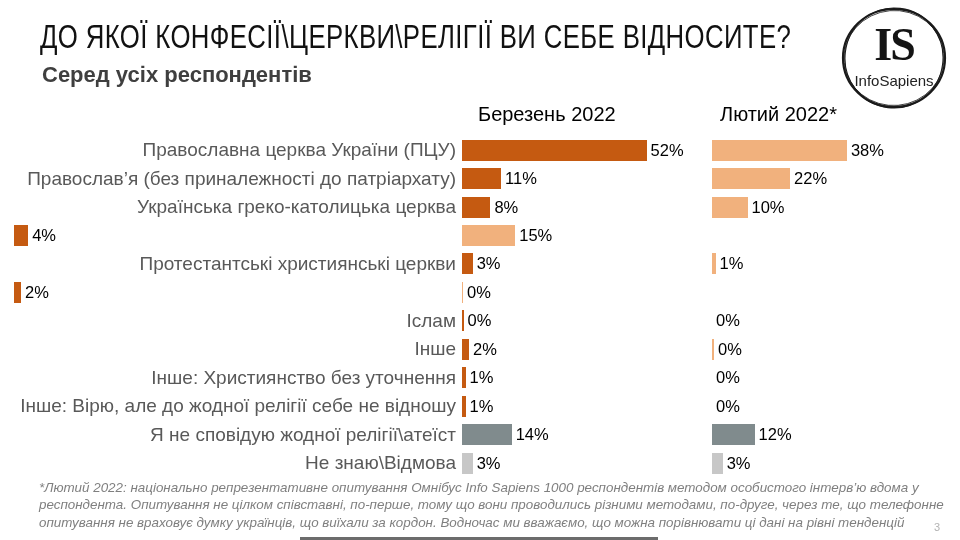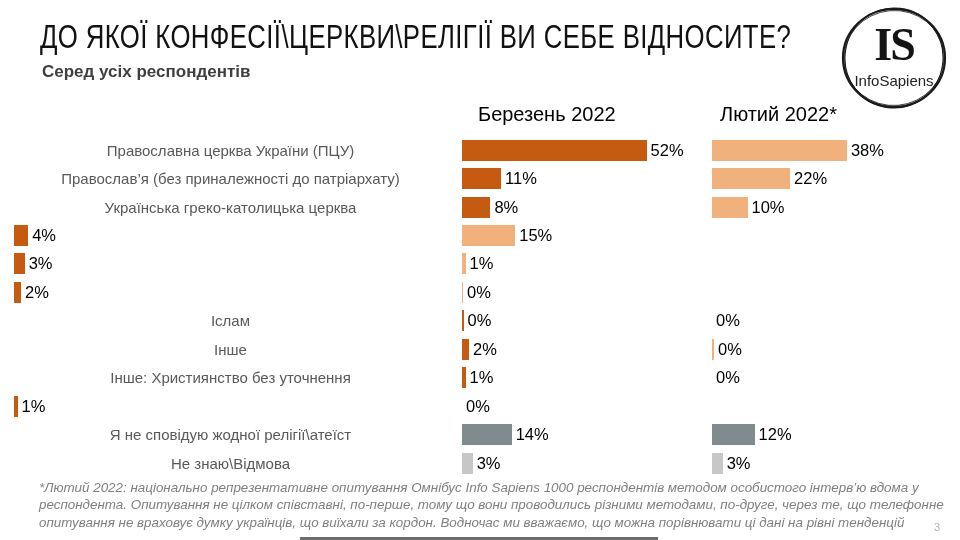--- a/index.html
+++ b/index.html
@@ -15,21 +15,21 @@
     white-space:nowrap;color:#111111;
   }
   .title span{
     display:inline-block;
     font-size:33px;font-weight:normal;
     transform:scaleX(0.78);transform-origin:0 50%;
     letter-spacing:0.5px;
   }
   .subtitle{
     position:absolute;left:42px;top:62px;
-    font-size:17px;font-weight:bold;color:#3f3f3f;text-align:right;
+    font-size:22px;font-weight:bold;color:#3f3f3f;text-align:right;
   }
   .logo{
     position:absolute;top:6px;right:12px;
     width:108px;height:104px;
   }
   .logo svg{position:absolute;left:0;top:0;}
   .logo-is{
     position:absolute;left:0;top:16px;width:108px;
     text-align:center;
     font-family:"Liberation Serif", serif;
@@ -49,22 +49,22 @@
   .chart-rows{
     position:absolute;left:14px;top:136px;right:4px;
   }
   .row{
     display:grid;
     grid-template-columns:448px 250px auto;
     align-items:center;
     height:28.45px;
   }
   .cat{
-    text-align:center;padding-right:15px;
-    font-size:15px;color:#595959;
+    text-align:right;padding-right:6px;
+    font-size:19px;color:#595959;
     white-space:nowrap;overflow:hidden;
   }
   .cell{display:flex;align-items:center;height:21px;}
   .bar{height:21px;flex:0 0 auto;}
   .val{margin-left:4px;font-size:16.5px;color:#000;white-space:nowrap;}
   .footnote{
     position:absolute;left:14px;top:479px;right:12px;
     font-size:13.4px;font-style:italic;color:#7f7f7f;
     line-height:1.3;
     margin-left:25px;
@@ -140,20 +140,21 @@
         <div class="cell">
           <div class="bar" style="width: 14.2px; background: rgb(197, 90, 17);"></div>
           <span class="val">4%</span>
         </div>
         <div class="cell">
           <div class="bar" style="width: 53.25px; background: rgb(241, 177, 125);"></div>
           <span class="val">15%</span>
         </div>
       </div>
       <div class="row">
+        <div class="cat">Протестантські християнські церкви</div>
         <div class="cell">
           <div class="bar" style="width: 10.65px; background: rgb(197, 90, 17);"></div>
           <span class="val">3%</span>
         </div>
         <div class="cell">
           <div class="bar" style="width: 3.55px; background: rgb(241, 177, 125);"></div>
           <span class="val">1%</span>
         </div>
       </div>
       <div class="row">
@@ -191,20 +192,21 @@
         <div class="cat">Інше: Християнство без уточнення</div>
         <div class="cell">
           <div class="bar" style="width: 3.55px; background: rgb(197, 90, 17);"></div>
           <span class="val">1%</span>
         </div>
         <div class="cell">
           <span class="val">0%</span>
         </div>
       </div>
       <div class="row">
+        <div class="cat">Інше: Вірю, але до жодної релігії  себе не відношу</div>
         <div class="cell">
           <div class="bar" style="width: 3.55px; background: rgb(197, 90, 17);"></div>
           <span class="val">1%</span>
         </div>
         <div class="cell">
           <span class="val">0%</span>
         </div>
       </div>
       <div class="row">
         <div class="cat">Я не сповідую жодної релігії\атеїст</div>

